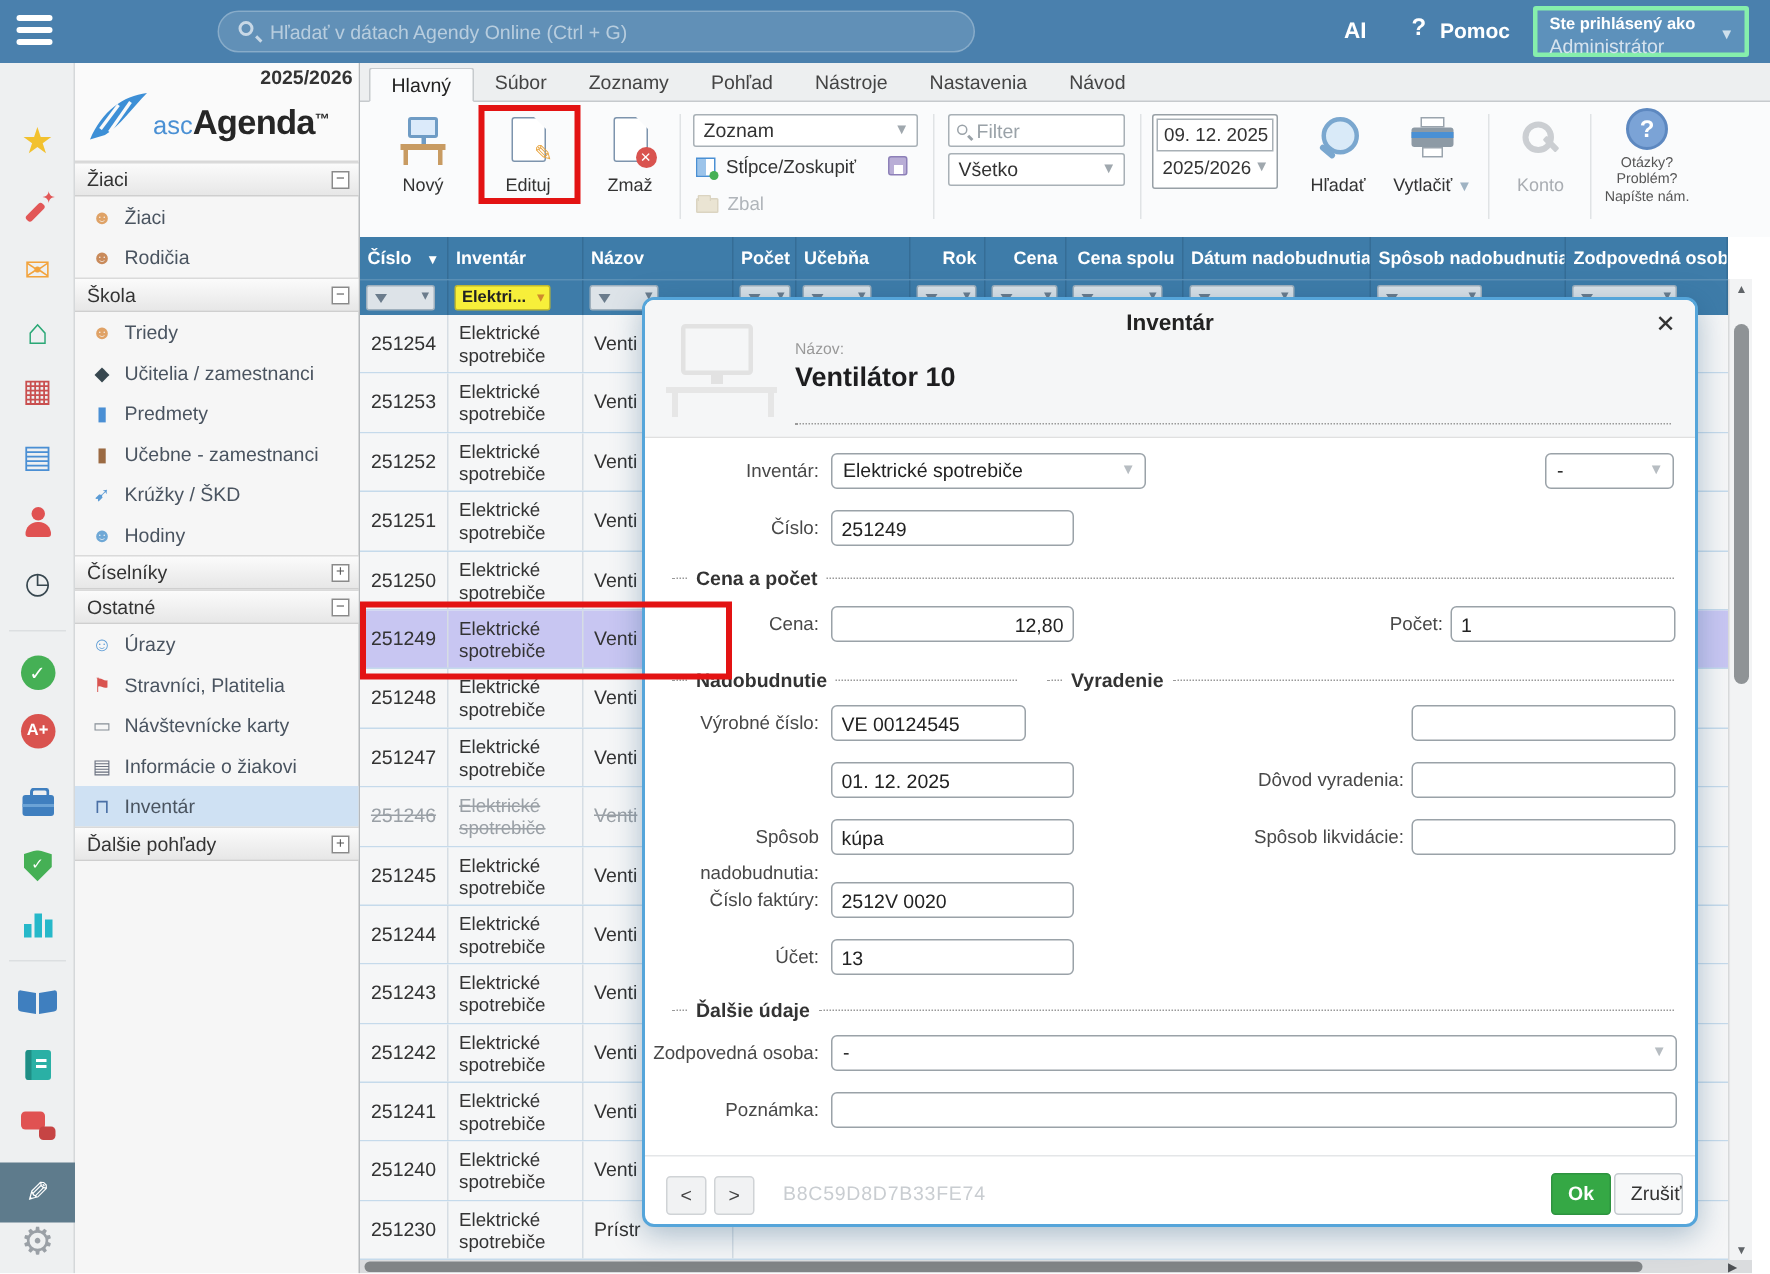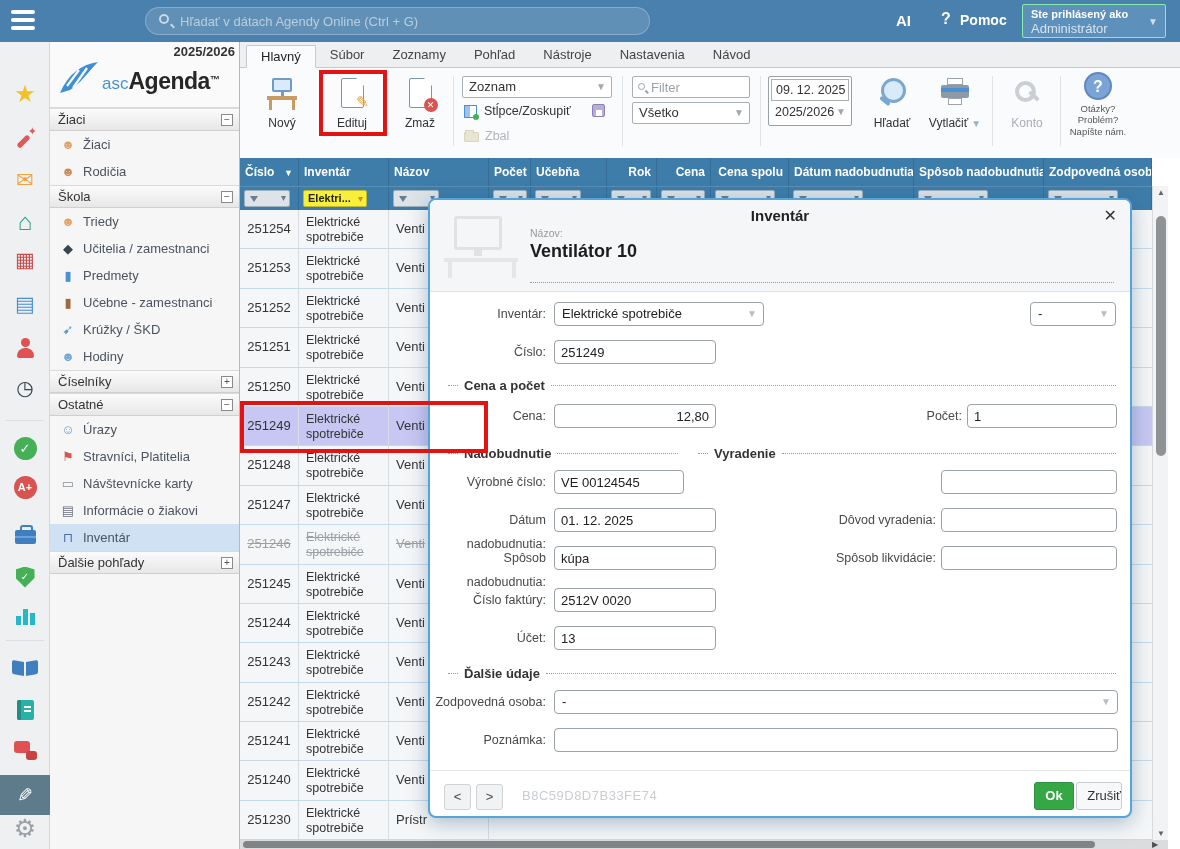--- a/index.html
+++ b/index.html
@@ -14,21 +14,21 @@
     background:rgba(255,255,255,.13); border:1px solid rgba(255,255,255,.25); }
   .top-search .mag { position:absolute; left:13px; top:6px; width:10px; height:10px; border:2px solid rgba(255,255,255,.65); border-radius:50%; }
   .top-search .mag::after { content:""; position:absolute; left:9px; top:9px; width:5px; height:2px; background:rgba(255,255,255,.65); transform:rotate(45deg); }
   .top-search input { position:absolute; left:34px; top:0; width:460px; height:26px; background:transparent; border:none; outline:none;
     color:#dce8f2; font-size:13px; font-family:inherit; }
   .top-search input::placeholder { color:rgba(255,255,255,.55); }
   .top-ai { position:absolute; left:896px; top:12px; color:#fff; font-weight:bold; font-size:15px; }
   .top-helpq { position:absolute; left:941px; top:10px; color:#fff; font-weight:bold; font-size:16px; }
   .top-help { position:absolute; left:960px; top:12px; color:#fff; font-weight:bold; font-size:14px; }
   .userbox { position:absolute; left:1022px; top:4px; width:144px; height:34px; background:#places; background:#5d91bb;
-    border:1px solid #86efac; border-radius:2px; cursor:pointer; }
+    border:3px solid #86efac; border-radius:2px; cursor:pointer; }
   .userbox .l1 { position:absolute; left:8px; top:3px; color:#fff; font-weight:bold; font-size:11px; }
   .userbox .l2 { position:absolute; left:8px; top:16px; color:#d6e3ee; font-size:13px; }
   .userbox .car { position:absolute; right:7px; top:11px; color:#cfe0ec; font-size:10px; }
 
   
   .strip { position:absolute; left:0; top:42px; width:50px; height:807px; background:#eef0f1; border-right:1px solid #d5d8da; }
   .strip .s-ic { position:absolute; left:0; width:50px; height:40px; display:flex; align-items:center; justify-content:center; cursor:pointer; }
   .g-star { color:#f2c12e; font-size:24px; }
   .g-env  { color:#f2a33c; font-size:21px; font-weight:bold; }
   .g-home { color:#2aa876; font-size:24px; font-weight:bold; }
@@ -684,21 +684,20 @@
         <span>Nadobudnutie</span>
       </div>
     <div class="dsec" style="left:268px;top:246px;width:418px">
         <span>Vyradenie</span>
       </div>
 
     <div class="dlbl" style="left:0;top:270px;width:116px">Výrobné číslo:</div>
     <input class="inp" style="left: 124px; top: 270px; width: 130px;" value="VE 00124545">
     <input class="inp" style="left: 511px; top: 270px; width: 176px;" value="">
 
-    <div class="dlbl" style="left:0;top:308px;width:116px">Dátum nadobudnutia:</div>
     <input class="inp" style="left: 124px; top: 308px; width: 162px;" value="01. 12. 2025">
     <div class="dlbl" style="left:300px;top:308px;width:206px">Dôvod vyradenia:</div>
     <input class="inp" style="left: 511px; top: 308px; width: 176px;" value="">
 
     <div class="dlbl" style="left:0;top:346px;width:116px">Spôsob nadobudnutia:</div>
     <input class="inp" style="left: 124px; top: 346px; width: 162px;" value="kúpa">
     <div class="dlbl" style="left:300px;top:346px;width:206px">Spôsob likvidácie:</div>
     <input class="inp" style="left: 511px; top: 346px; width: 176px;" value="">
 
     <div class="dlbl" style="left:0;top:388px;width:116px">Číslo faktúry:</div>

